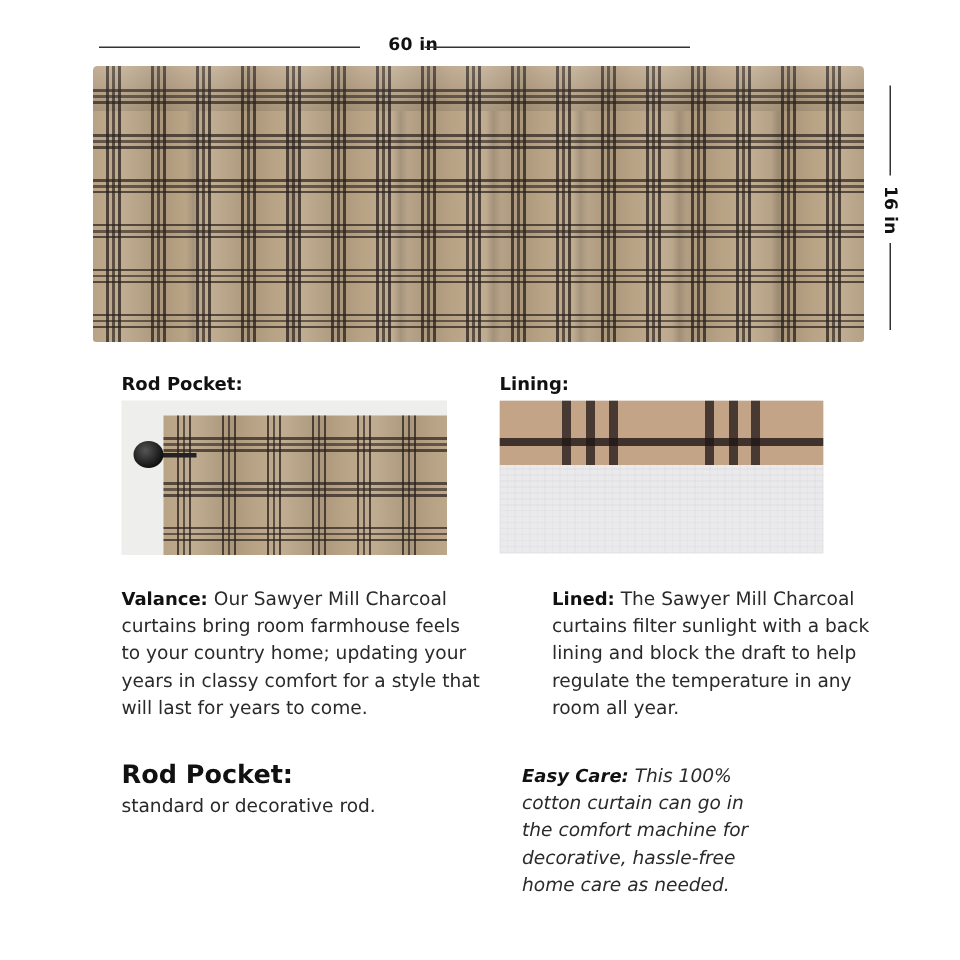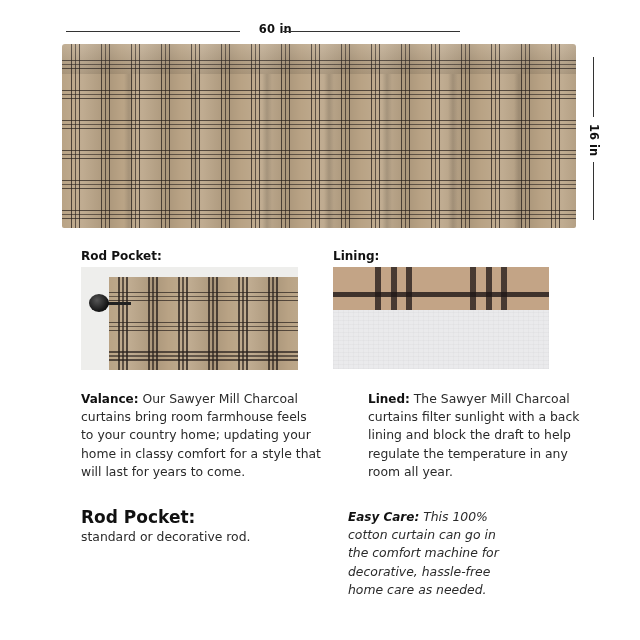--- a/index.html
+++ b/index.html
@@ -113,21 +113,21 @@
   <div class="white"></div>
 </div>
 
 <div class="desc" style="left:81px; top:390px; width:250px;">
   <span class="line">
     <span class="title">Valance:</span>
     <span>Our Sawyer Mill Charcoal</span>
   </span>
   <span class="line">curtains bring room farmhouse feels</span>
   <span class="line">to your country home; updating your</span>
-  <span class="line">home in classy comfort for a style that</span>
+  <span class="line">years in classy comfort for a style that</span>
   <span class="line">will last for years to come.</span>
 </div>
 
 <div class="desc" style="left:348px; top:390px; width:240px;margin-left:20px;">
   <span class="line">
     <span class="title">Lined:</span>
     <span>The Sawyer Mill Charcoal</span>
   </span>
   <span class="line">curtains filter sunlight with a back</span>
   <span class="line">lining and block the draft to help</span>

